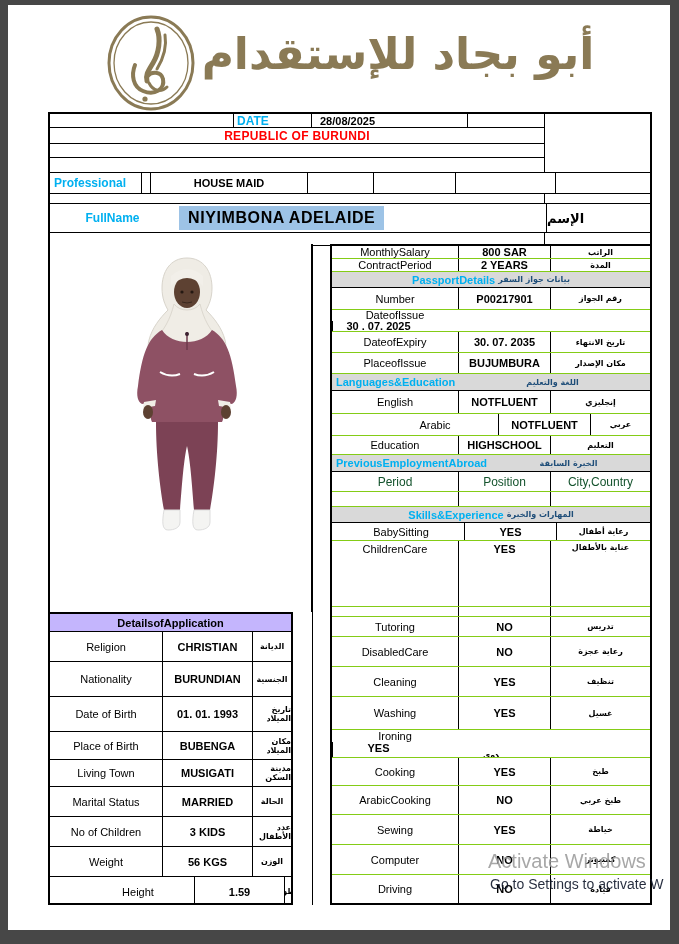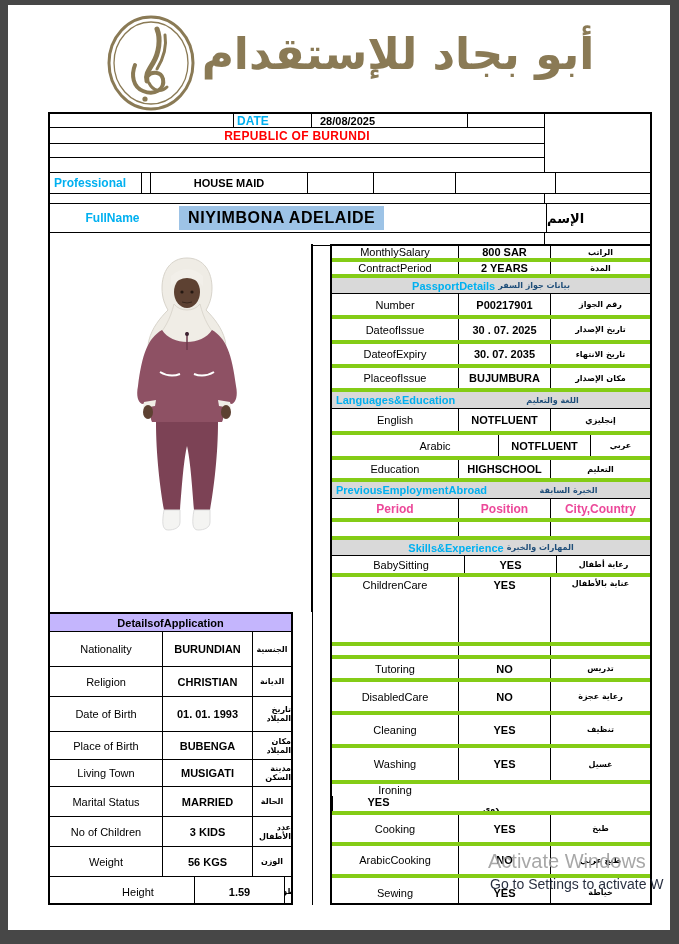--- a/index.html
+++ b/index.html
@@ -47,35 +47,35 @@
   .dc1{width:112px}
   .dc2{width:90px;border-left:1px solid #000;font-weight:700}
   .dc3{flex:1;border-left:1px solid #000;font-family:"DejaVu Sans",sans-serif;font-size:8px;
        font-weight:700;direction:rtl}
   .drow{border-bottom:1px solid #000}
   .drow:last-child{border-bottom:none}
 
   
   .rtable{position:absolute;left:282px;top:132px;width:322px;height:661px;box-sizing:border-box;
       border:2px solid #000;background:#fff;overflow:hidden}
-  .rrow{display:flex;border-bottom:4px solid #84cc16}
+  .rrow{display:flex;border-bottom:1px solid #84cc16}
   .rrow:last-child{border-bottom:none}
   .rc{display:flex;align-items:center;justify-content:center;box-sizing:border-box;font-size:11px;overflow:hidden}
   .rc1{width:126px}
   .rc2{width:92px;border-left:1px solid #000;font-weight:700}
   .rc3{flex:1;border-left:1px solid #000;font-family:"DejaVu Sans",sans-serif;font-size:8px;
        font-weight:700;direction:rtl}
   .rrow.vtop .rc{align-items:flex-start;padding-top:2px}
   .rsection{background:#D9D9D9;display:flex;align-items:center;border-bottom:1px solid #000}
   .rsection .slabel{color:#00B0F0;font-weight:700;font-size:11px}
   .rsection .sar{font-family:"DejaVu Sans",sans-serif;font-size:8px;font-weight:700;color:#1F4E79;direction:rtl}
   .rsection.s-left .slabel{padding-left:4px}
   .rsection.s-left .sar{margin:0 auto}
   .rsection.s-center{justify-content:center;gap:3px}
-  .colhead{color:#ec4899;font-weight:700;font-size:12px;font-family:"Liberation Sans",sans-serif}
+  .colhead{color:#14532d;font-weight:400;font-size:12px;font-family:"Liberation Sans",sans-serif}
 
   
   .wm1{position:absolute;left:480px;top:845px;font-size:20px;color:#9e9e9e;opacity:.9;white-space:nowrap;pointer-events:none}
   .wm2{position:absolute;left:482px;top:871px;font-size:14px;color:#0f172a;opacity:.9;white-space:nowrap;pointer-events:none}
 </style>
 </head>
 <body>
 
 <div class="page">
 
@@ -171,29 +171,29 @@
 
         <path d="M42,256 L58,256 L58,268 C58,274 52,276 46,276 C40,276 40,268 42,256 Z" fill="#f4f4f2" stroke="#dddddd" stroke-width="1"></path>
         <path d="M72,256 L88,256 L88,268 C88,274 82,276 76,276 C70,276 70,268 72,256 Z" fill="#f4f4f2" stroke="#dddddd" stroke-width="1"></path>
       </svg>
     </div>
     <div class="spacer-line"></div>
 
     <div class="details">
       <div class="dhead">DetailsofApplication</div>
       <div id="ltable">
+          <div class="drow" style="height: 29px;">
+            <div class="dc dc1">Religion</div>
+            <div class="dc dc2">CHRISTIAN</div>
+            <div class="dc dc3">الديانة</div>
+          </div>
           <div class="drow" style="height: 34px;">
             <div class="dc dc1">Nationality</div>
             <div class="dc dc2">BURUNDIAN</div>
             <div class="dc dc3">الجنسية</div>
-          </div>
-          <div class="drow" style="height: 29px;">
-            <div class="dc dc1">Religion</div>
-            <div class="dc dc2">CHRISTIAN</div>
-            <div class="dc dc3">الديانة</div>
           </div>
           <div class="drow" style="height: 34px;">
             <div class="dc dc1">Date of Birth</div>
             <div class="dc dc2">01.  01.  1993</div>
             <div class="dc dc3">تاريخ الميلاد</div>
           </div>
           <div class="drow" style="height: 27px;">
             <div class="dc dc1">Place of Birth</div>
             <div class="dc dc2">BUBENGA</div>
             <div class="dc dc3">مكان الميلاد</div>
@@ -239,21 +239,21 @@
         </div>
         <div class="rsection s-center" style="height: 15px;">
           <div class="slabel">PassportDetails</div>
           <div class="sar">بيانات جواز السفر</div>
         </div>
         <div class="rrow" style="height: 21px;">
           <div class="rc rc1">Number</div>
           <div class="rc rc2">P00217901</div>
           <div class="rc rc3">رقم الجواز</div>
         </div>
-        <div class="rrow" style="height: 21px;">
+        <div class="rrow" style="height: 21px; flex-direction: column;">
           <div class="rc rc1">DateofIssue</div>
           <div class="rc rc2">30 . 07. 2025</div>
           <div class="rc rc3">تاريخ الإصدار</div>
         </div>
         <div class="rrow" style="height: 20px;">
           <div class="rc rc1">DateofExpiry</div>
           <div class="rc rc2">30. 07. 2035</div>
           <div class="rc rc3">تاريخ الانتهاء</div>
         </div>
         <div class="rrow" style="height: 20px;">

